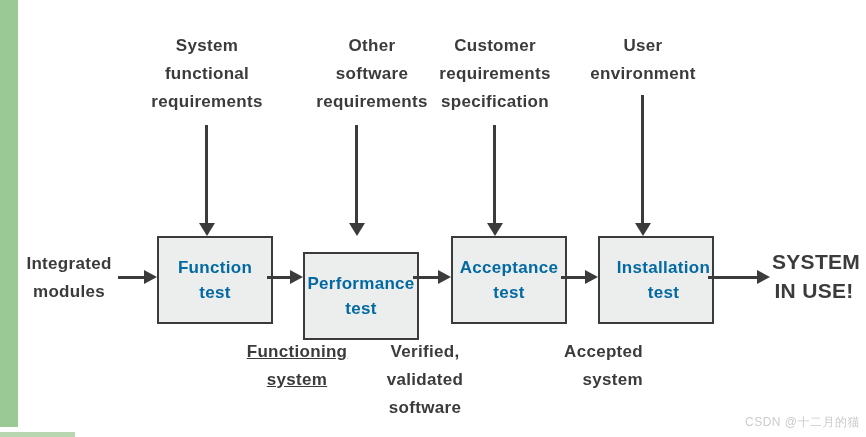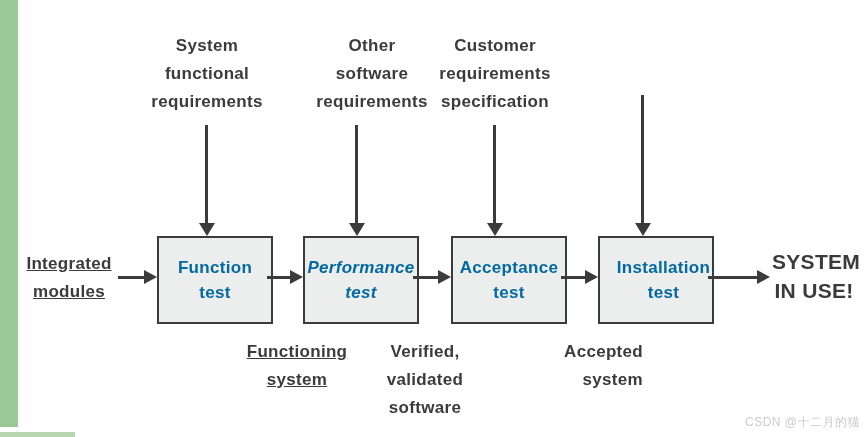--- a/index.html
+++ b/index.html
@@ -53,38 +53,40 @@
 
   <div class="lbl" style="left:147px;top:32px;width:120px;">System
 functional
 requirements</div>
   <div class="lbl" style="left:297px;top:32px;width:120px;margin-left:15px;">Other
 software
 requirements</div>
   <div class="lbl" style="left:430px;top:32px;width:130px;">Customer
 requirements
 specification</div>
+  <div class="lbl" style="left:583px;top:32px;width:120px;">User
+environment</div>
 
   <div class="vline" style="left:205px;top:125px;height:98px;"></div>
   <div class="vhead" style="left:199px;"></div>
   <div class="vline" style="left:355px;top:125px;height:98px;"></div>
   <div class="vhead" style="left:349px;"></div>
   <div class="vline" style="left:493px;top:125px;height:98px;"></div>
   <div class="vhead" style="left:487px;"></div>
   <div class="vline" style="left:641px;top:95px;height:128px;"></div>
   <div class="vhead" style="left:635px;"></div>
 
-  <div class="lbl" style="left:9px;top:250px;width:120px;text-decoration:underline;">Integrated
+  <div class="lbl" style="left:9px;top:250px;width:120px;">Integrated
 modules</div>
   <div class="hline" style="left:118px;width:27px;"></div>
   <div class="hhead" style="left:144px;"></div>
 
   <div class="box" style="left:157px;top:236px;">Function
 test</div>
-  <div class="box" style="left:303px;top:236px;font-style:italic;">Performance
+  <div class="box" style="left:303px;top:252px;">Performance
 test</div>
   <div class="box" style="left:451px;top:236px;">Acceptance
 test</div>
   <div class="box" style="left:598px;top:236px;padding-left:15px;">Installation
 test</div>
 
   <div class="hline" style="left:267px;width:24px;"></div>
   <div class="hhead" style="left:290px;"></div>
   <div class="hline" style="left:413px;width:26px;"></div>
   <div class="hhead" style="left:438px;"></div>

